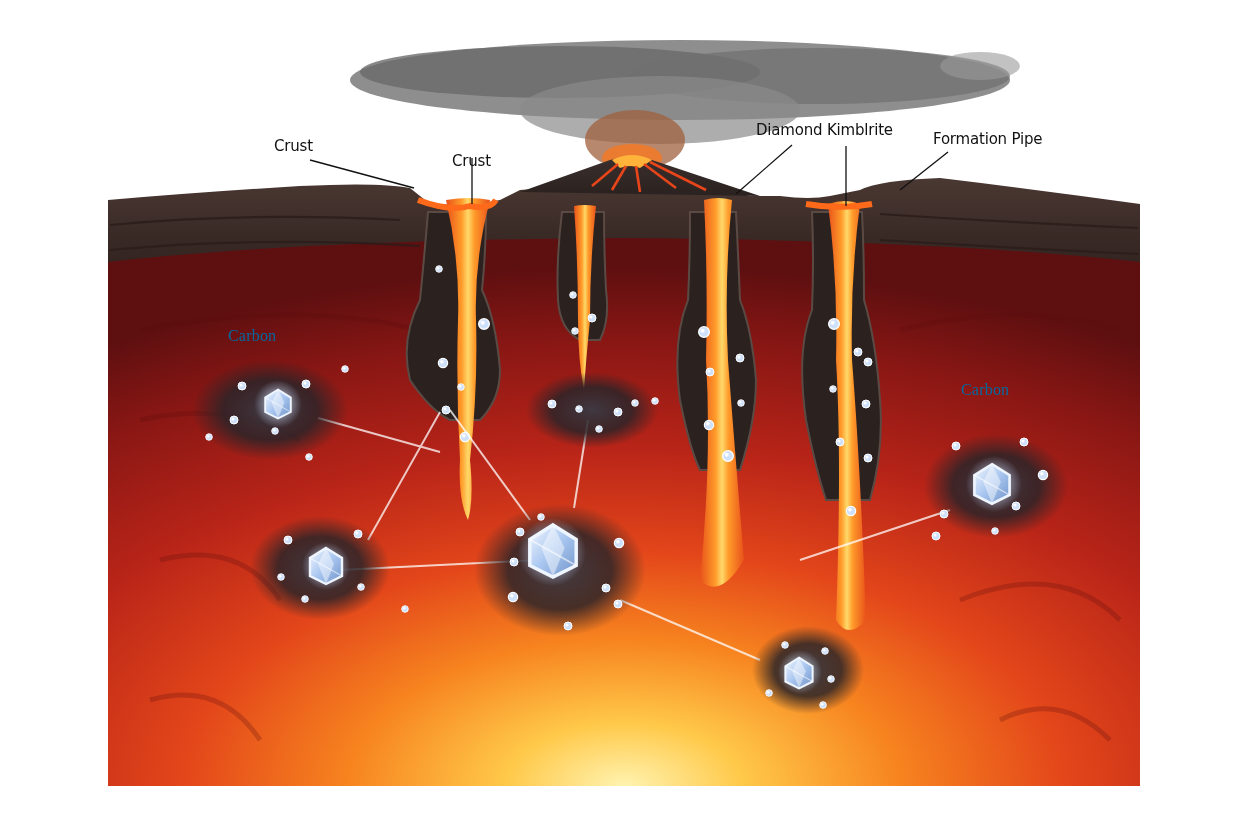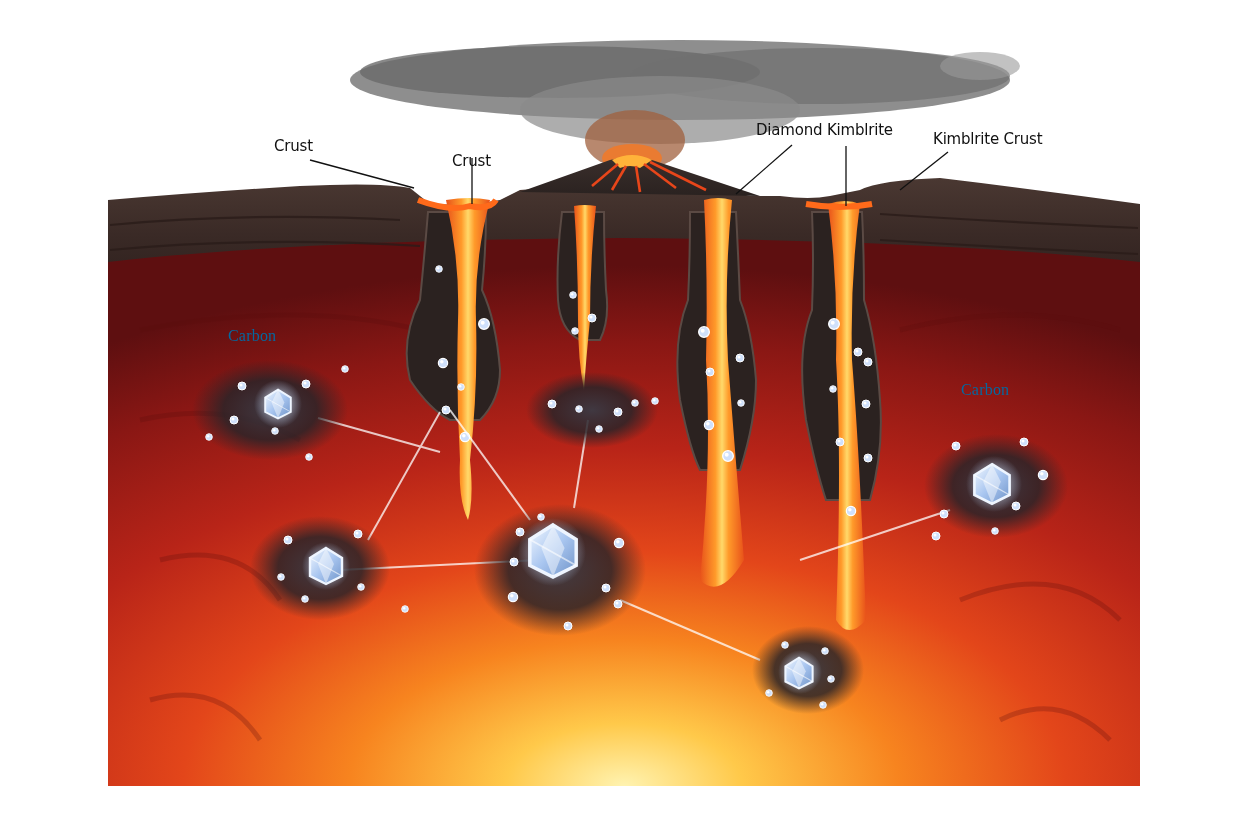--- a/index.html
+++ b/index.html
@@ -244,16 +244,16 @@
     <line x1="472" y1="158" x2="472" y2="204"></line>
     <line x1="792" y1="145" x2="736" y2="194"></line>
     <line x1="846" y1="146" x2="846" y2="206"></line>
     <line x1="948" y1="152" x2="900" y2="190"></line>
   </g>
 </svg>
 
 <div class="label top" style="left:274px; top:137px;">Crust</div>
 <div class="label top" style="left:452px; top:152px;">Crust</div>
 <div class="label top" style="left:756px; top:121px;">Diamond Kimblrite</div>
-<div class="label top" style="left:933px; top:130px;">Kimblrite Crust</div>
+<div class="label top" style="left:933px; top:130px;">Formation Pipe</div>
 <div class="label inner" style="left:228px; top:327px;">Carbon</div>
 <div class="label inner" style="left:961px; top:381px;">Carbon</div>
 </div>
 
 </body></html>

